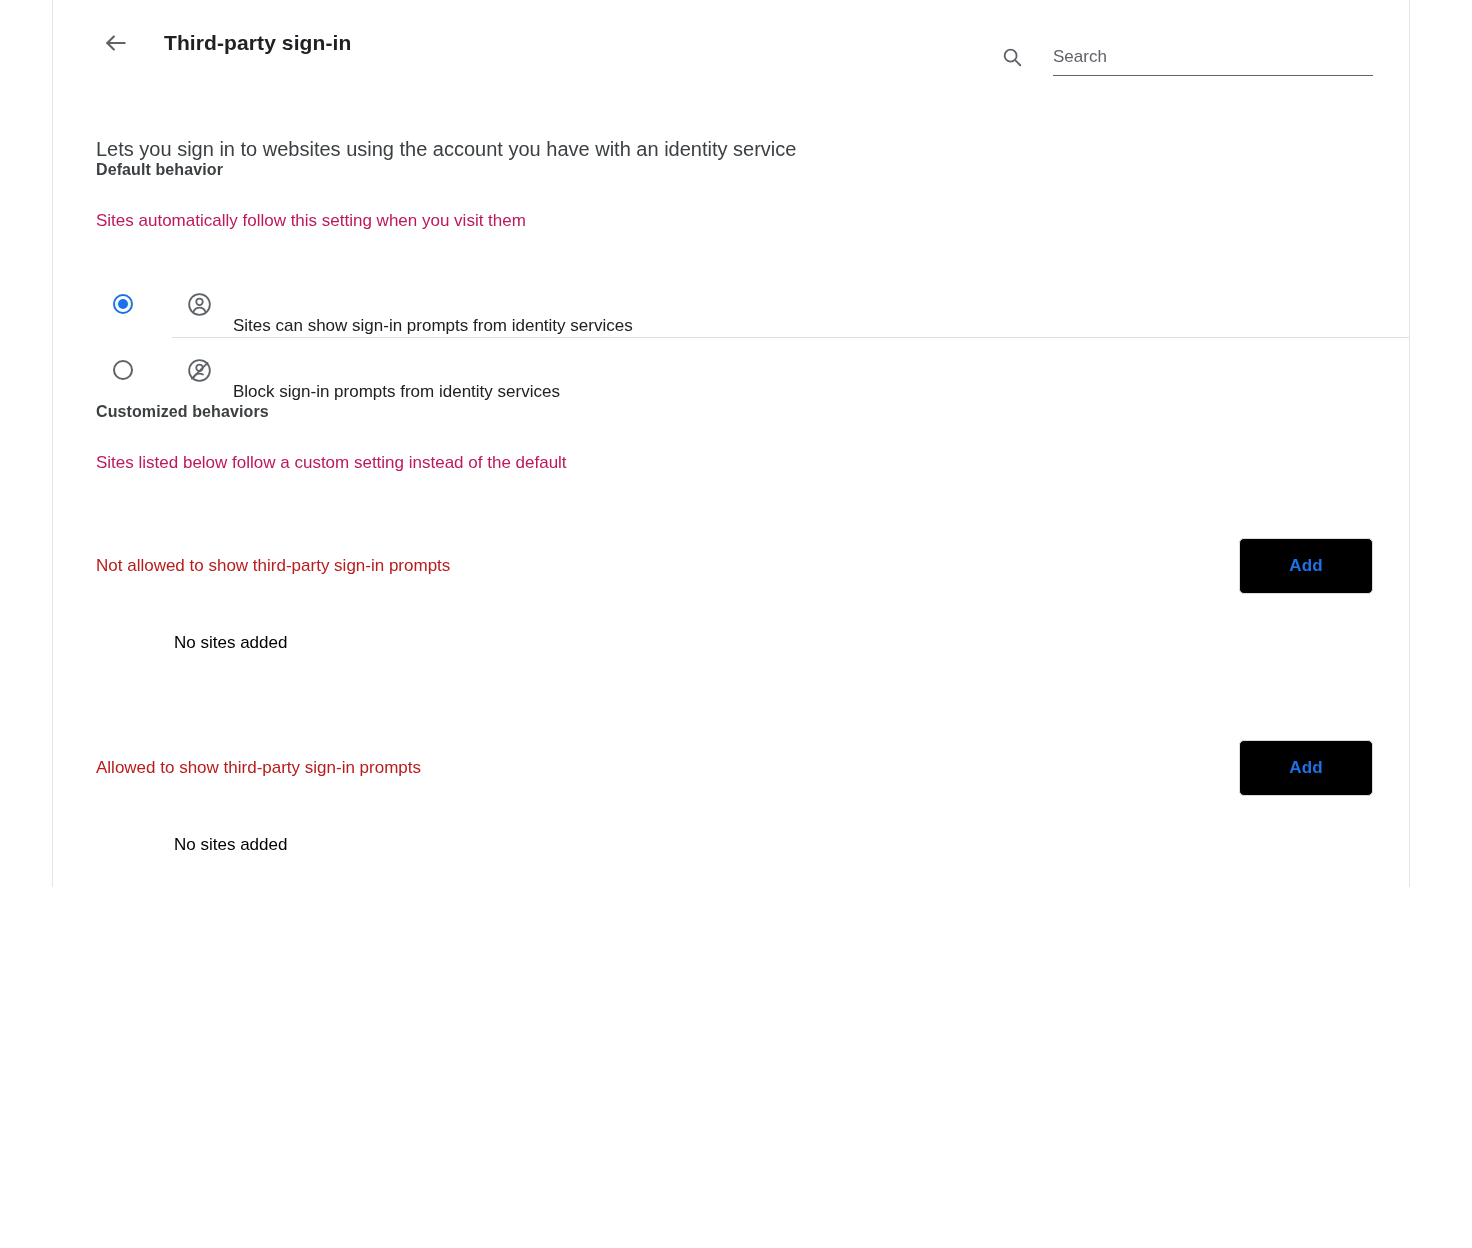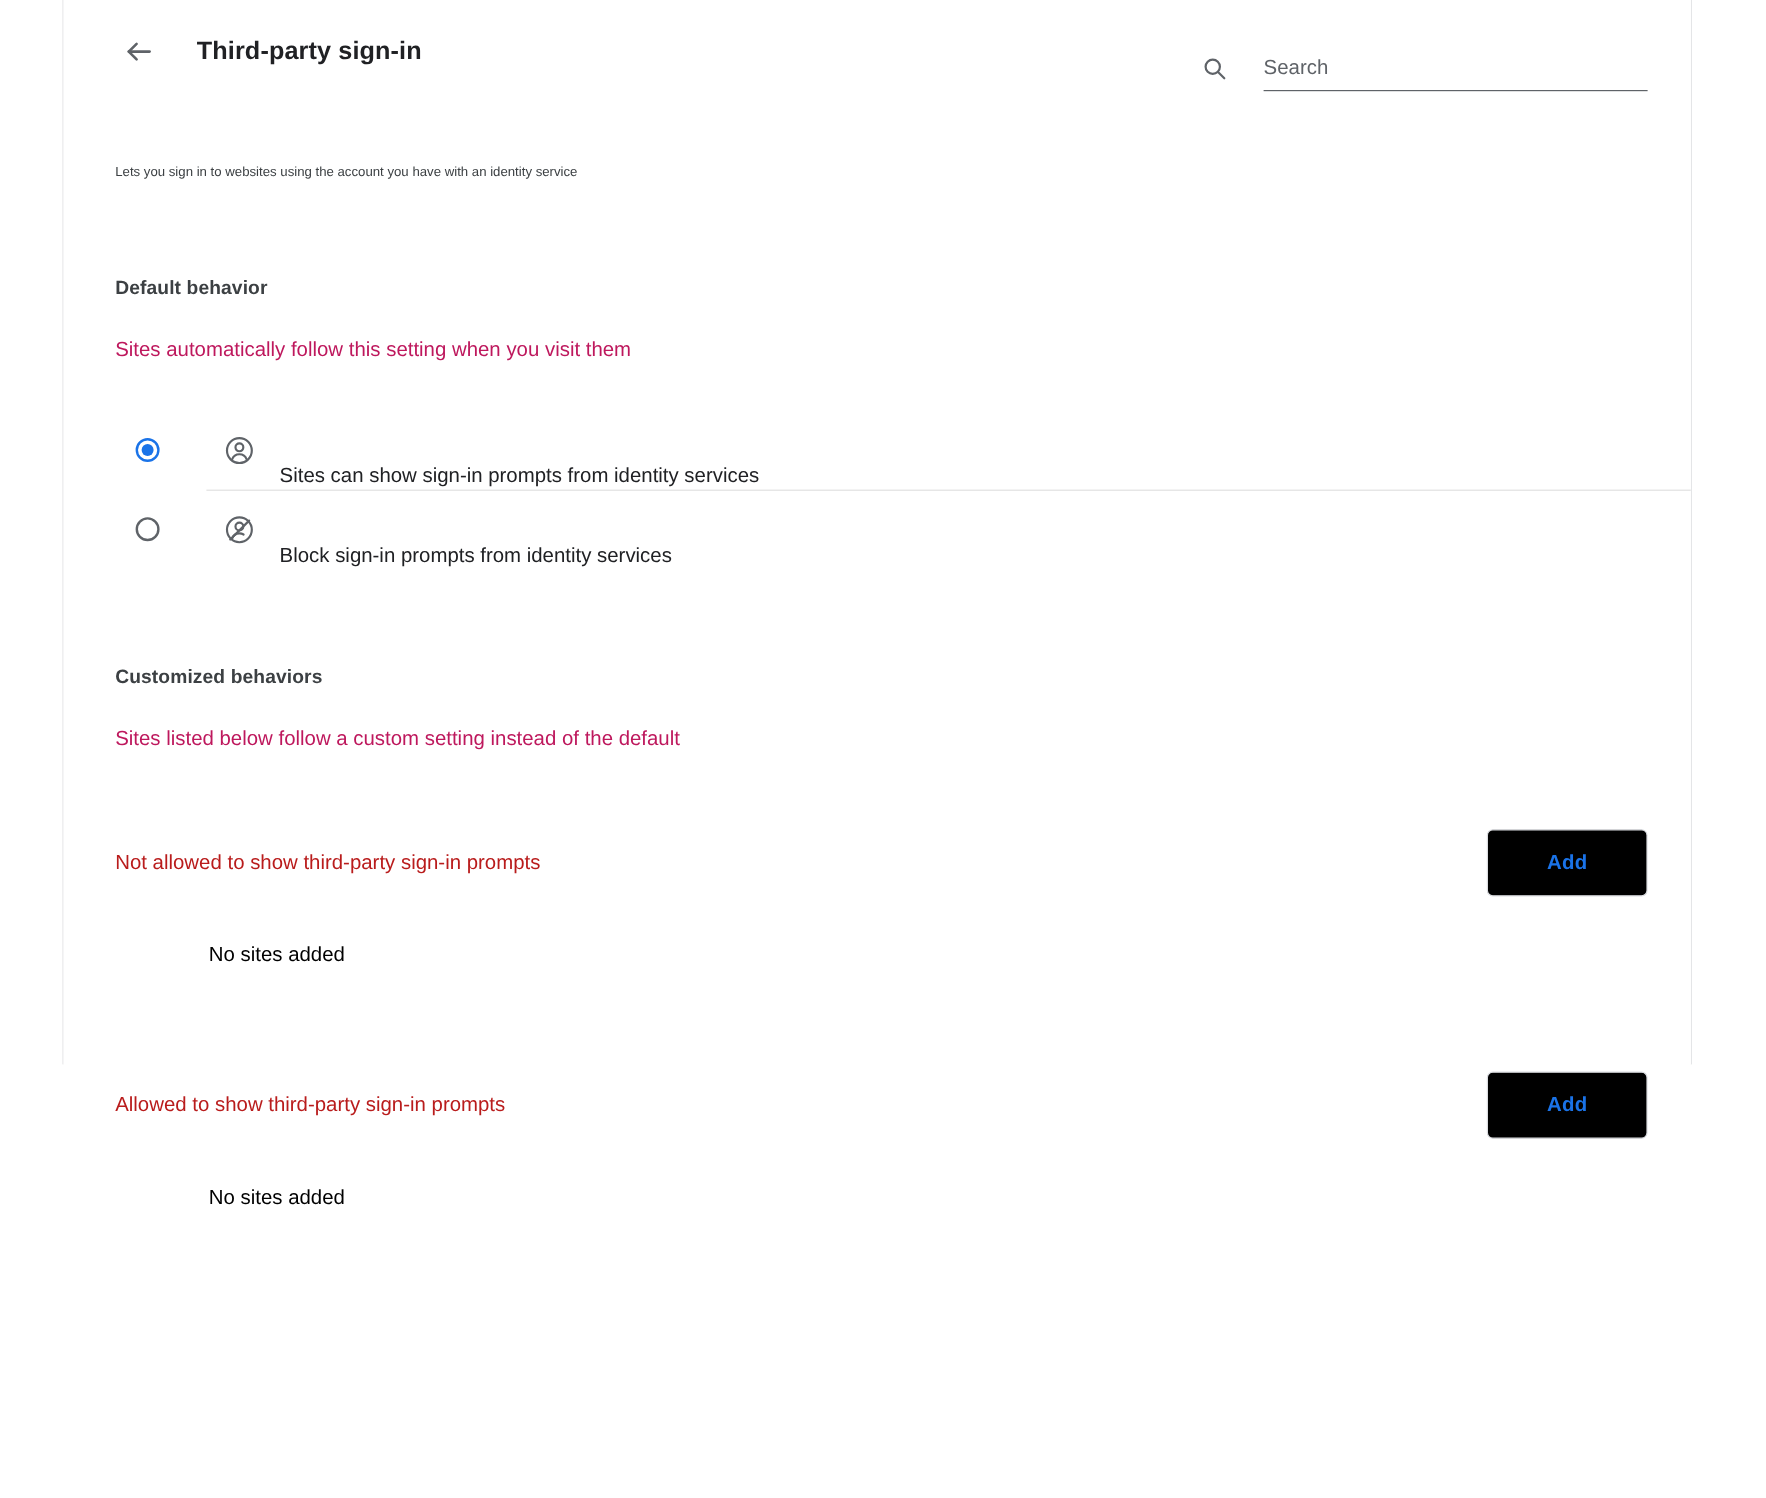--- a/index.html
+++ b/index.html
@@ -107,30 +107,29 @@
     background: transparent;
     padding: 2px 0 8px 0;
   }
   .search-field::placeholder { color: #5f6368; }
 
   
   .body {
     padding: 0 0 0 43px;
   }
   .intro {
-    font-size: 11px;
+    font-size: 20px;
     color: #3c4043;
     margin-top: 52px;
   }
 
   .section-title {
     font-size: 16px;
     font-weight: bold;
     color: #3c4043;
-    margin-top: 82px;
     letter-spacing: .1px;
   }
   .section-sub {
     font-size: 17px;
     color: #be185d;
     margin-top: 32px;
   }
 
   
   .radio-group {

